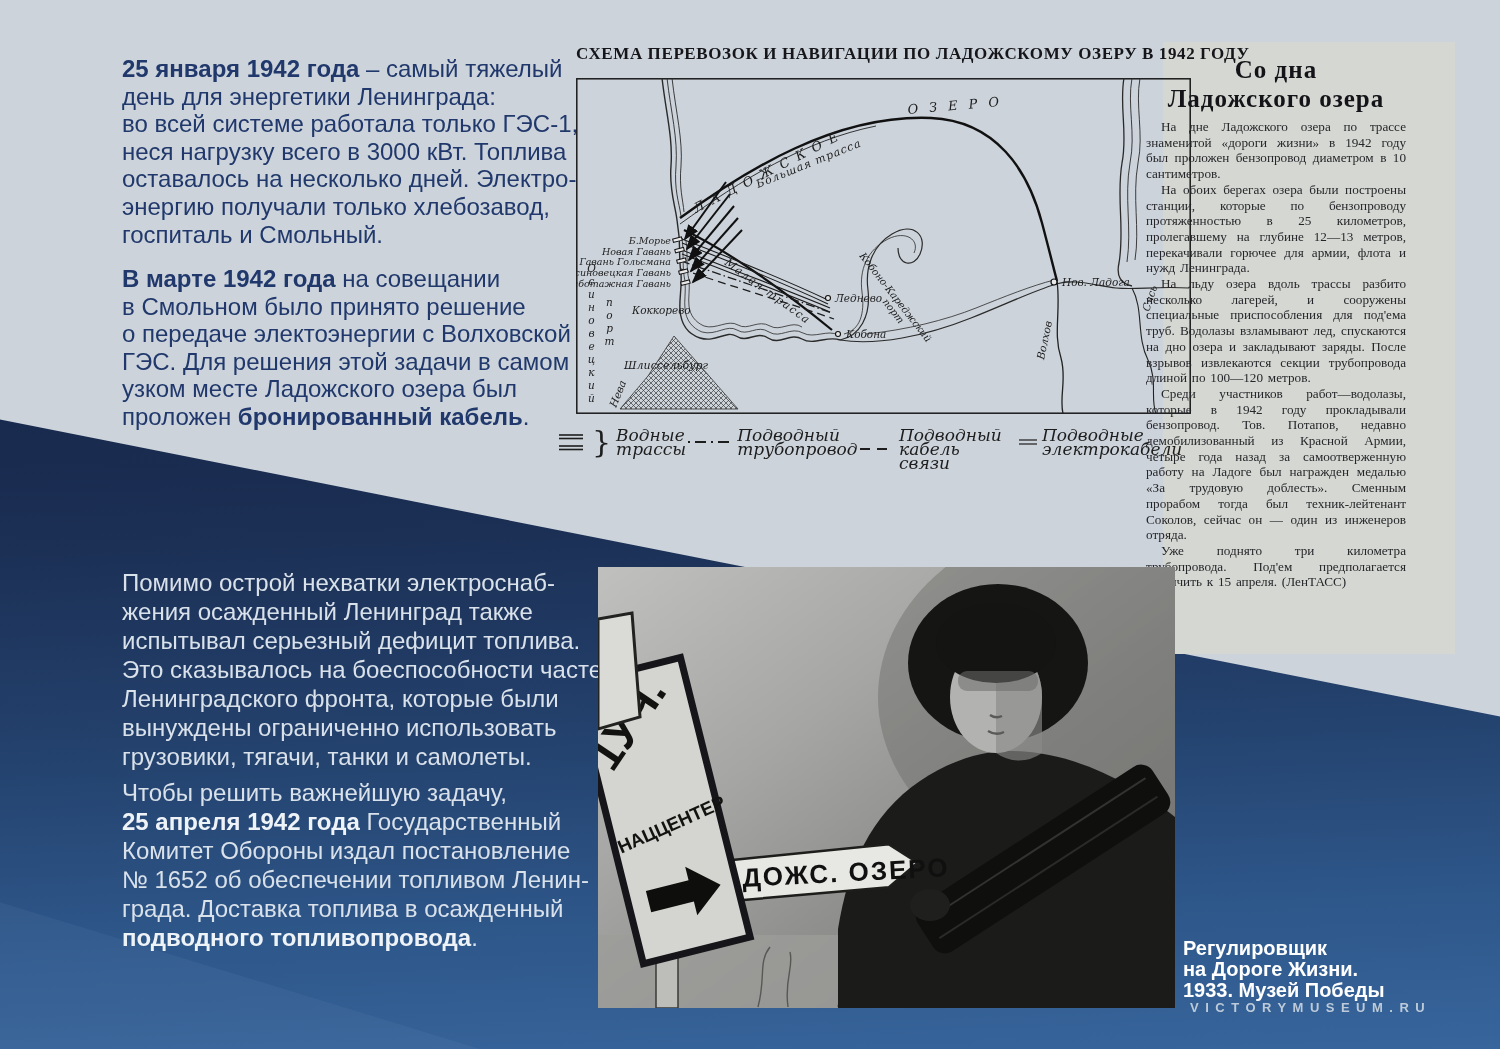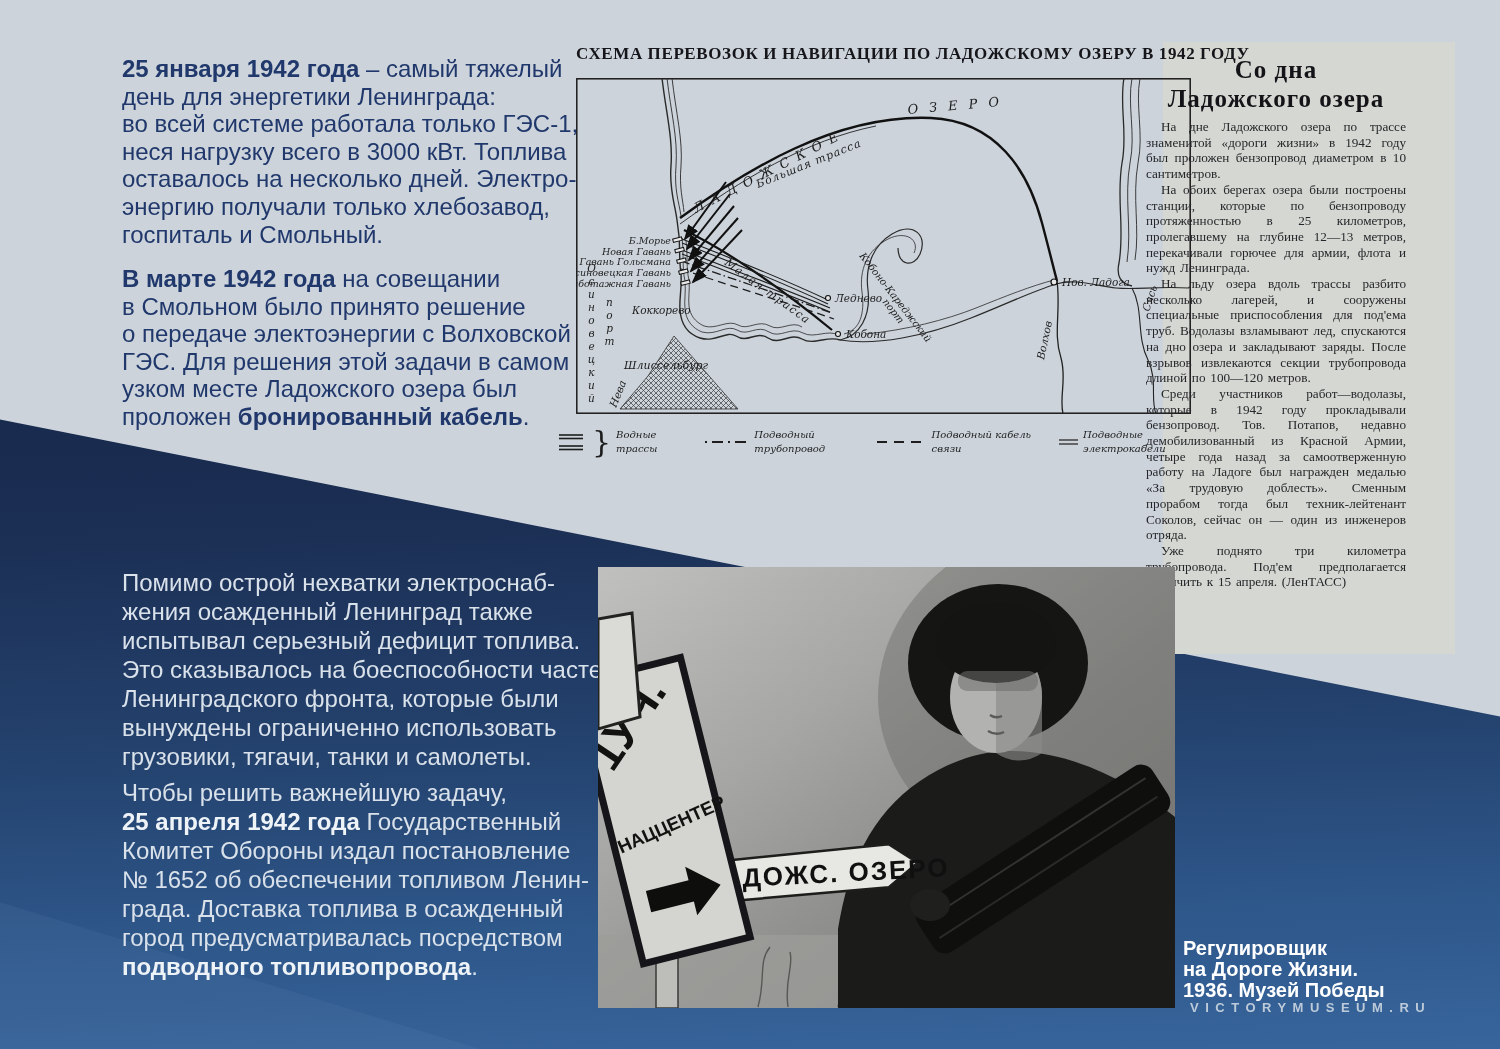--- a/index.html
+++ b/index.html
@@ -28,21 +28,21 @@
   
   #map-wrap{left:576px;top:44px;width:618px;text-align:right;}
   #map-title{font-family:"Liberation Serif",serif;font-weight:700;font-size:17px;
     letter-spacing:.6px;color:#15151a;white-space:nowrap;}
   #map-svg{display:block;margin-top:14px;}
   .vword{font-family:"DejaVu Serif",serif;font-style:italic;font-size:10.5px;color:#222;
     writing-mode:vertical-rl;text-orientation:upright;letter-spacing:1px;line-height:1;}
   
   #legend{left:557px;top:428px;width:620px;display:flex;align-items:flex-start;}
   .lg-item{display:flex;align-items:center;gap:5px;}
-  .lg-label{font-family:"DejaVu Serif",serif;font-style:italic;font-size:10px;
+  .lg-label{font-family:"DejaVu Serif",serif;font-style:italic;font-size:17px;
     line-height:14px;color:#1d1d1d;}
   .lg-brace{font-family:"DejaVu Serif",serif;font-size:30px;font-weight:300;color:#1d1d1d;
     line-height:26px;}
 
   
   #news{left:1146px;top:55px;width:260px;font-family:"Liberation Serif",serif;color:#26262a;}
   #news h1{margin:0 0 6px 0;text-align:center;font-size:25px;line-height:29px;
     font-weight:700;color:#141418;letter-spacing:1px;}
   #news p{margin:0;font-size:13.2px;line-height:15.7px;text-align:justify;
     text-indent:15px;word-spacing:1.5px;}
@@ -90,21 +90,20 @@
       <div class="tl"><span>Ленинградского фронта, которые были</span></div>
       <div class="tl"><span>вынуждены ограниченно использовать</span></div>
       <div class="tl"><span>грузовики, тягачи, танки и самолеты.</span></div>
     </div>
   <div class="abs txtblk blk-light" style="left:122px;top:778px">
       <div class="tl"><span>Чтобы решить важнейшую задачу,</span></div>
       <div class="tl"><span class="b">25 апреля 1942 года</span><span> Государственный</span></div>
       <div class="tl"><span>Комитет Обороны издал постановление</span></div>
       <div class="tl"><span>№ 1652 об обеспечении топливом Ленин-</span></div>
       <div class="tl"><span>града. Доставка топлива в осажденный</span></div>
-      <div class="tl"><span>город предусматривалась посредством</span></div>
       <div class="tl"><span class="b">подводного топливопровода</span><span>.</span></div>
     </div>
 
   <div id="map-wrap" class="abs">
     <div id="map-title">СХЕМА ПЕРЕВОЗОК И НАВИГАЦИИ ПО ЛАДОЖСКОМУ ОЗЕРУ В 1942 ГОДУ</div>
 
     <svg id="map-svg" width="615" height="336" viewBox="0 0 615 336">
       <defs>
         <pattern id="hatch" width="5" height="5" patternUnits="userSpaceOnUse">
           <path d="M0 0L5 5M0 5L5 0" stroke="#3a3a3a" stroke-width="0.7"></path>
@@ -306,18 +305,18 @@
       <text x="24" y="196" font-family="Liberation Sans,sans-serif" font-weight="700" font-size="46" fill="#121210" transform="rotate(-42 24 196)">1УЧ.</text>
       <text x="13" y="276" font-family="Liberation Sans,sans-serif" font-weight="700" font-size="18.5" fill="#121210" transform="rotate(-10 13 276)">НАЦЦЕНТЕР</text>
       <polygon points="28,318 72,318 72,304 102,330 72,354 72,340 28,340" fill="#0e0e0c"></polygon>
     </g>
     <polygon points="0,52 34,46 42,150 0,162" fill="#dadad6" stroke="#222220" stroke-width="3"></polygon>
   </svg>
 
   <div id="caption" class="abs">
     <div>Регулировщик</div>
     <div>на Дороге Жизни.</div>
-    <div>1936. Музей Победы</div>
+    <div>1933. Музей Победы</div>
   </div>
 
   <div id="footer" class="abs">VICTORYMUSEUM.RU</div>
 
 </div>
 
 </body></html>

